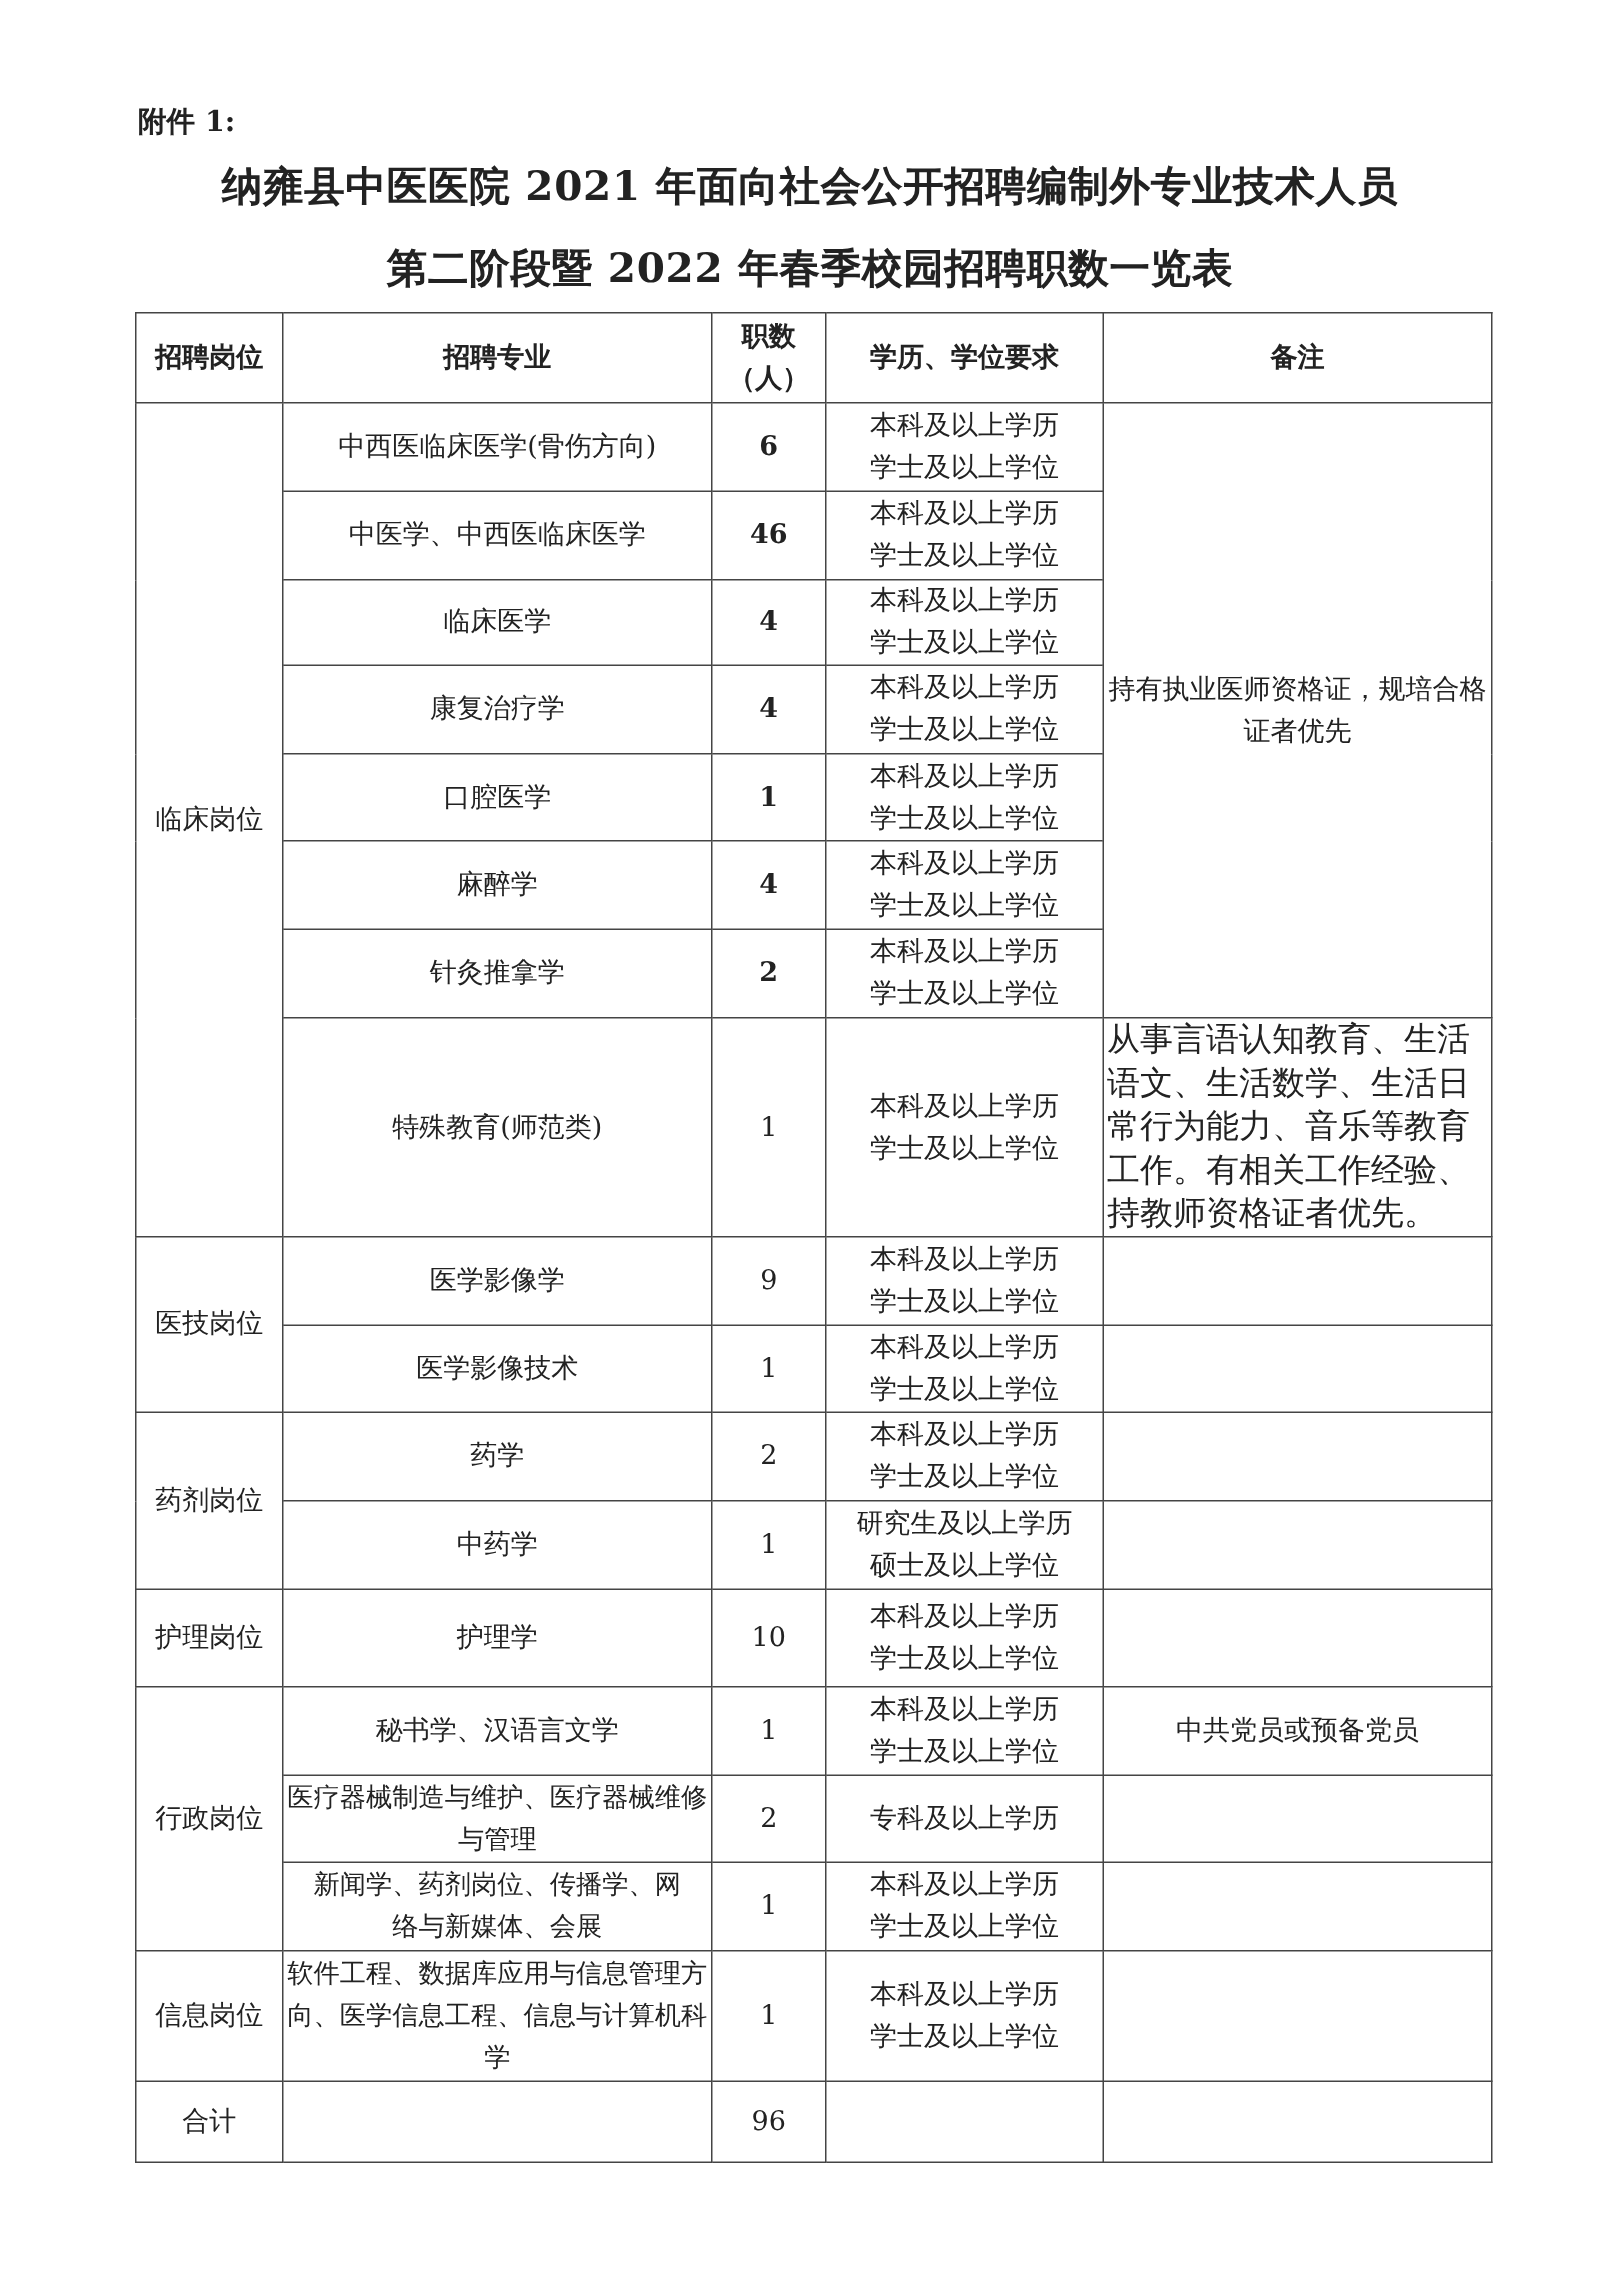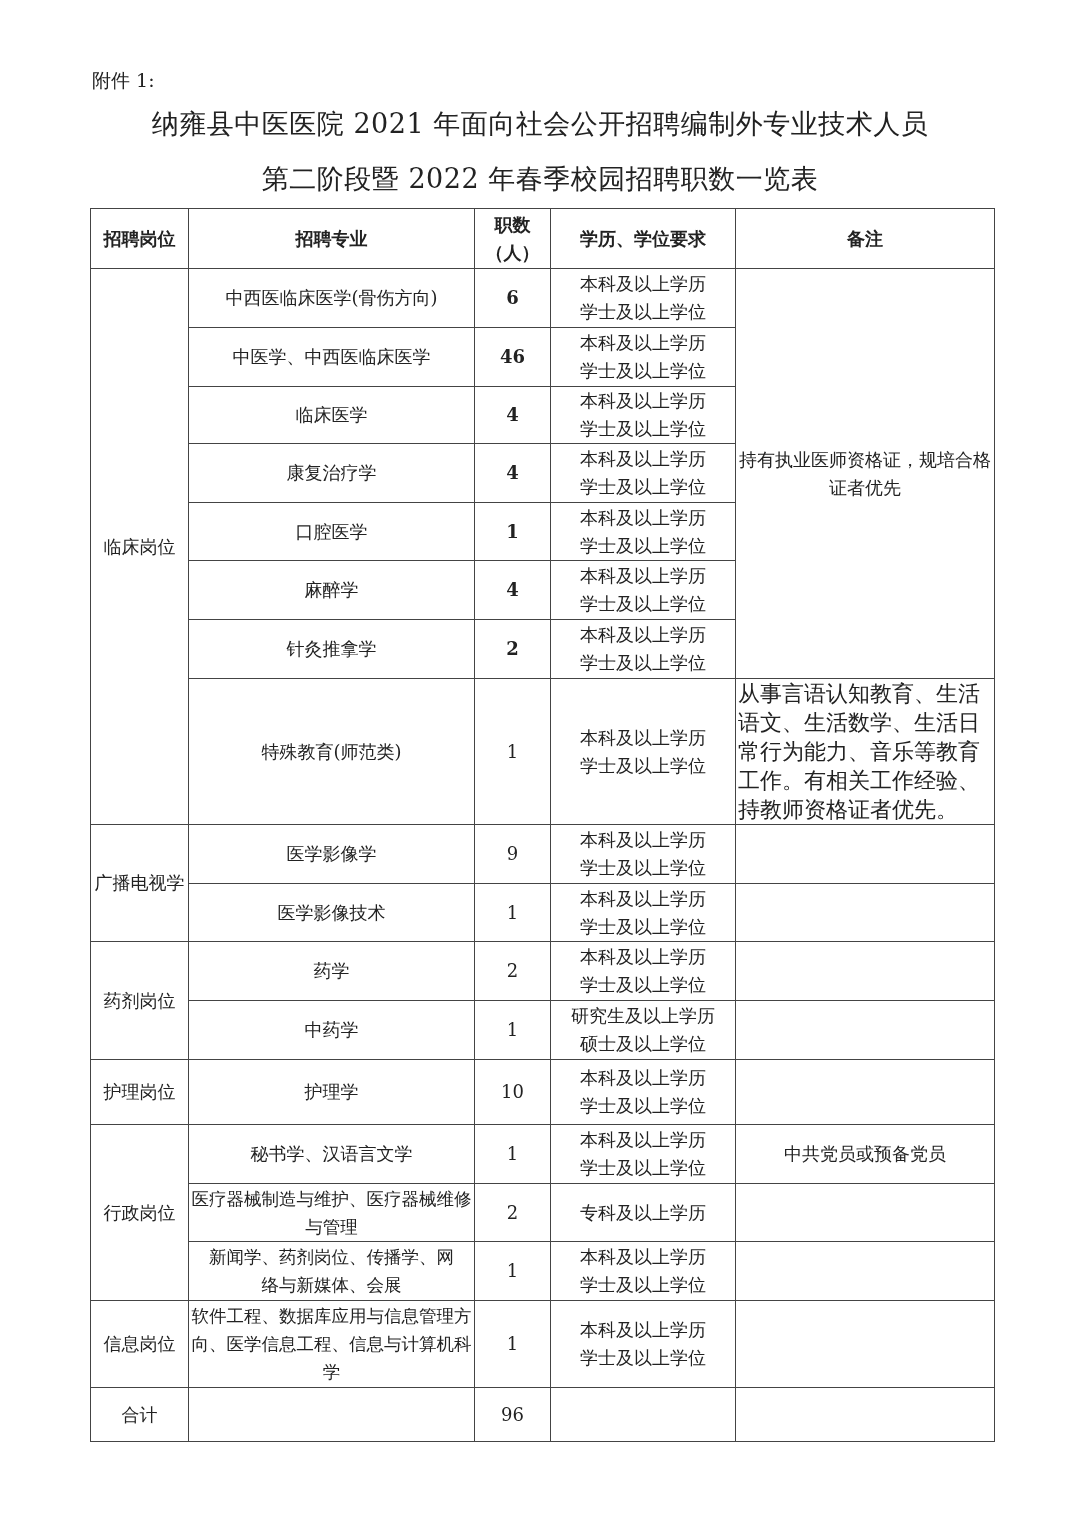--- a/index.html
+++ b/index.html
@@ -1,19 +1,19 @@
 <!DOCTYPE html>
 <html><head>
 <meta charset="utf-8">
 <style>
   html, body { margin:0; padding:0; background:#ffffff; }
   body { width:1080px; height:1527px; position:relative; overflow:hidden;
          font-family:"DejaVu Serif","Liberation Serif",serif; color:#222; }
-  .attach { position:absolute; left:92px; top:68px; font-size:19px; font-weight:normal; }
-  .title { position:absolute; left:0; width:1080px; text-align:center; font-size:27px; font-weight:normal; letter-spacing:0.5px; }
+  .attach { position:absolute; left:92px; top:68px; font-size:19px; font-weight:bold; }
+  .title { position:absolute; left:0; width:1080px; text-align:center; font-size:27px; font-weight:bold; letter-spacing:0.5px; }
   .t1 { top:106px; }
   .t2 { top:161px; }
   table { position:absolute; left:90px; top:208px; width:904px; border-collapse:collapse; table-layout:fixed; }
   td, th { border:1px solid #444; text-align:center; vertical-align:middle; font-size:18px; line-height:28px; padding:0 2px; font-weight:normal; }
   th { font-weight:bold; font-size:18px; }
   .num { font-size:18px; }
   .bold { font-weight:bold; }
   .remark-long { text-align:left; padding:0 2px; font-size:22px; line-height:29px; }
   .small { font-size:17.5px; line-height:28px; }
 </style>
@@ -79,21 +79,21 @@
     <td><span>本科及以上学历</span><br><span>学士及以上学位</span></td>
   </tr>
   <tr style="height:116px">
     <td>特殊教育(师范类)</td>
     <td class="num">1</td>
     <td><span>本科及以上学历</span><br><span>学士及以上学位</span></td>
     <td class="remark-long">从事言语认知教育、生活语文、生活数学、生活日常行为能力、音乐等教育工作。有相关工作经验、持教师资格证者优先。</td>
   </tr>
 
   <tr style="height:59px">
-    <td rowspan="2">广播电视学</td>
+    <td rowspan="2">医技岗位</td>
     <td>医学影像学</td>
     <td class="num">9</td>
     <td><span>本科及以上学历</span><br><span>学士及以上学位</span></td>
     <td></td>
   </tr>
   <tr style="height:58px">
     <td>医学影像技术</td>
     <td class="num">1</td>
     <td><span>本科及以上学历</span><br><span>学士及以上学位</span></td>
     <td></td>

